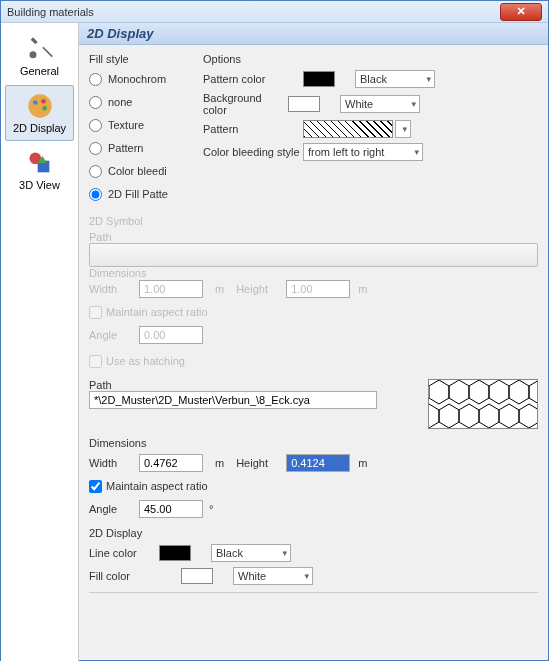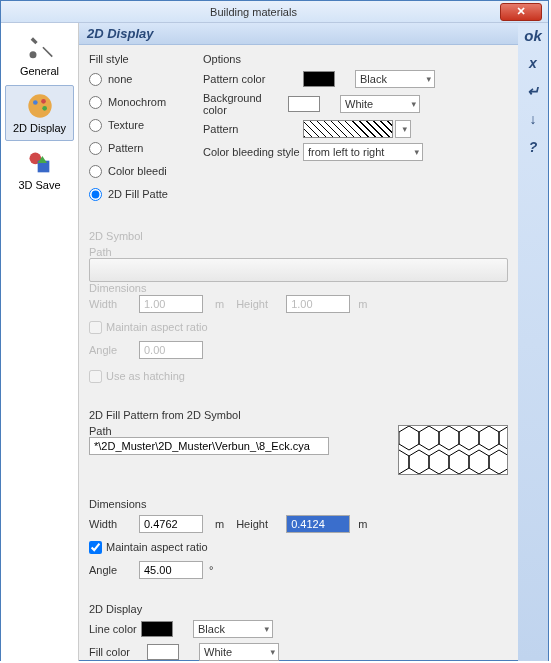--- a/index.html
+++ b/index.html
@@ -1,18 +1,18 @@
 <!DOCTYPE html>
 <html><head>
 <meta charset="utf-8">
 <style>
 * { box-sizing: border-box; margin: 0; padding: 0; font-family: Tahoma, sans-serif; font-size: 11px; }
 body { background: #fff; width: 551px; height: 663px; overflow: hidden; }
 .window { border: 1px solid #4a7dbb; width: 549px; height: 661px; background: #f0f0f0; position: relative; }
-.titlebar { height: 22px; background: linear-gradient(to bottom, #e8f0fb, #d4e4f7); display: flex; align-items: center; padding: 0 6px; border-bottom: 1px solid #b8c8e0; text-align: center; }
+.titlebar { height: 22px; background: linear-gradient(to bottom, #e8f0fb, #d4e4f7); display: flex; align-items: center; padding: 0 6px; border-bottom: 1px solid #b8c8e0; }
 .titlebar-text { flex: 1; color: #333; }
 .close-btn { width: 42px; height: 18px; background: linear-gradient(to bottom, #e67a6a, #c83420); border: 1px solid #a02818; border-radius: 3px; display: flex; align-items: center; justify-content: center; color: #fff; font-weight: bold; }
 .body-row { display: flex; height: 638px; }
 .sidebar { width: 78px; background: #fff; border-right: 1px solid #ccc; padding-top: 4px; }
 .side-item { display: flex; flex-direction: column; align-items: center; padding: 6px 2px; margin: 2px 4px; cursor: pointer; }
 .side-item.sel { background: #e0e8f4; border: 1px solid #9ab4d8; border-radius: 2px; }
 .side-icon { width: 28px; height: 28px; margin-bottom: 2px; }
 .content { flex: 1; display: flex; }
 .main { flex: 1; padding: 0; }
 .header { height: 22px; background: linear-gradient(to bottom, #d8e6f8, #c0d4ee); padding: 3px 8px; font-style: italic; font-weight: bold; color: #2a4a7a; font-size: 13px; border-bottom: 1px solid #a8c0e0; }
@@ -34,21 +34,21 @@
 .disabled input { color: #bbb; }
 .path-box { width: 100%; height: 24px; background: linear-gradient(to bottom, #f8f8f8, #e8e8e8); border: 1px solid #bbb; border-radius: 2px; }
 .txt { border: 1px solid #aaa; background: #fff; padding: 1px 4px; height: 18px; width: 64px; }
 .txt.sel { background: #3a6ecc; color: #fff; }
 .chk { margin-right: 4px; }
 .group { margin-top: 8px; }
 .hex-preview { width: 110px; height: 50px; border: 1px solid #888; background: #fff; position: relative; overflow: hidden; }
 .rightbar { width: 30px; background: linear-gradient(to bottom, #d8e6f8, #c0d4ee); display: flex; flex-direction: column; align-items: center; padding-top: 2px; gap: 8px; color: #2a4a7a; font-weight: bold; font-style: italic; }
 .rbtn { width: 24px; height: 20px; display: flex; align-items: center; justify-content: center; cursor: pointer; font-size: 14px; }
 hr { border: none; border-top: 1px solid #ccc; margin: 6px 0; }
-.fieldset-label { margin-top: 23px; margin-bottom: 4px; }
+.fieldset-label { margin-top: 8px; margin-bottom: 4px; }
 </style>
 </head>
 <body>
 
 <div class="window">
   <div class="titlebar">
     <span class="titlebar-text">Building materials</span>
     <div class="close-btn">✕</div>
   </div>
   <div class="body-row">
@@ -67,39 +67,39 @@
             <circle cx="16" cy="14" r="2" fill="#48a848"></circle>
           </svg>
         <span>2D Display</span>
       </div>
       <div class="side-item">
         <svg class="side-icon" viewBox="0 0 24 24">
             <circle cx="8" cy="8" r="5" fill="#d04848"></circle>
             <rect x="10" y="10" width="10" height="10" fill="#3868c8"></rect>
             <path d="M14 6l4 6h-8z" fill="#48a848"></path>
           </svg>
-        <span>3D Save</span>
+        <span>3D View</span>
       </div>
     </div>
 
     <div class="content">
       <div class="main">
         <div class="header">2D Display</div>
         <div class="panel">
 
           <div class="cols">
             <div class="col1">
               <div class="sec-title">Fill style</div>
               <div class="row">
                   <input type="radio" class="radio" style="">
+                  <span>Monochrom</span>
+                </div>
+              <div class="row">
+                  <input type="radio" class="radio" style="">
                   <span>none</span>
-                </div>
-              <div class="row">
-                  <input type="radio" class="radio" style="">
-                  <span>Monochrom</span>
                 </div>
               <div class="row">
                   <input type="radio" class="radio" style="">
                   <span>Texture</span>
                 </div>
               <div class="row">
                   <input type="radio" class="radio" style="">
                   <span>Pattern</span>
                 </div>
               <div class="row">
@@ -164,25 +164,24 @@
               <span class="lbl" style="width:50px">Angle</span>
               <input class="txt" disabled="" value="0.00" style="">
             </div>
             <div class="row" style="margin-top:6px">
                 <input type="checkbox" class="chk" disabled="" style="">
                 <span>Use as hatching</span>
               </div>
           </div>
 
           <div class="group">
-            <div class="fieldset-label">2D Fill Pattern from 2D Symbol</div>
             <div class="row" style="align-items:flex-start">
               <div style="flex:1">
                 <div>Path</div>
-                <input class="txt" style="width: 240px;" value="*\2D_Muster\2D_Muster\Verbun_\8_Eck.cya">
+                <input class="txt" style="width: 288px;" value="*\2D_Muster\2D_Muster\Verbun_\8_Eck.cya">
               </div>
               <div class="hex-preview">
                 <svg width="110" height="50" viewBox="0 0 110 50">
                     <g stroke="#000" fill="none" stroke-width="1">
                   <path d="M10 0 L20 6 L20 18 L10 24 L0 18 L0 6 Z M30 0 L40 6 L40 18 L30 24 L20 18 L20 6 Z M50 0 L60 6 L60 18 L50 24 L40 18 L40 6 Z M70 0 L80 6 L80 18 L70 24 L60 18 L60 6 Z M90 0 L100 6 L100 18 L90 24 L80 18 L80 6 Z M110 0 L120 6 L120 18 L110 24 L100 18 L100 6 Z"></path>
                   <path d="M0 24 L10 30 L10 42 L0 48 M20 24 L30 30 L30 42 L20 48 L10 42 L10 30 Z M40 24 L50 30 L50 42 L40 48 L30 42 L30 30 Z M60 24 L70 30 L70 42 L60 48 L50 42 L50 30 Z M80 24 L90 30 L90 42 L80 48 L70 42 L70 30 Z M100 24 L110 30 L110 42 L100 48 L90 42 L90 30 Z"></path>
                 </g>
                   </svg>
               </div>
             </div>
@@ -199,44 +198,37 @@
                 <input type="checkbox" class="chk" checked="" style="">
                 <span>Maintain aspect ratio</span>
               </div>
             <div class="row">
               <span class="lbl" style="width:50px">Angle</span>
               <input class="txt" value="45.00" style="">
               <span style="margin-left:6px">°</span>
             </div>
             <div class="fieldset-label">2D Display</div>
             <div class="row">
-              <span class="lbl" style="width:52px">Line color</span>
+              <span class="lbl" style="width:70px">Line color</span>
               <span class="swatch black"></span>
               <span style="width:20px"></span>
               <span class="dd">
                   <span>Black</span>
                 </span>
             </div>
             <div class="row">
-              <span class="lbl" style="width:58px">Fill color</span>
+              <span class="lbl" style="width:92px">Fill color</span>
               <span class="swatch white"></span>
               <span style="width:20px"></span>
               <span class="dd">
                   <span>White</span>
                 </span>
             </div>
             <hr>
 
           </div>
 
         </div>
       </div>
 
-      <div class="rightbar">
-        <div class="rbtn" style="font-size:15px">ok</div>
-        <div class="rbtn">x</div>
-        <div class="rbtn">↵</div>
-        <div class="rbtn">↓</div>
-        <div class="rbtn">?</div>
-      </div>
     </div>
   </div>
 </div>
 
 </body></html>

